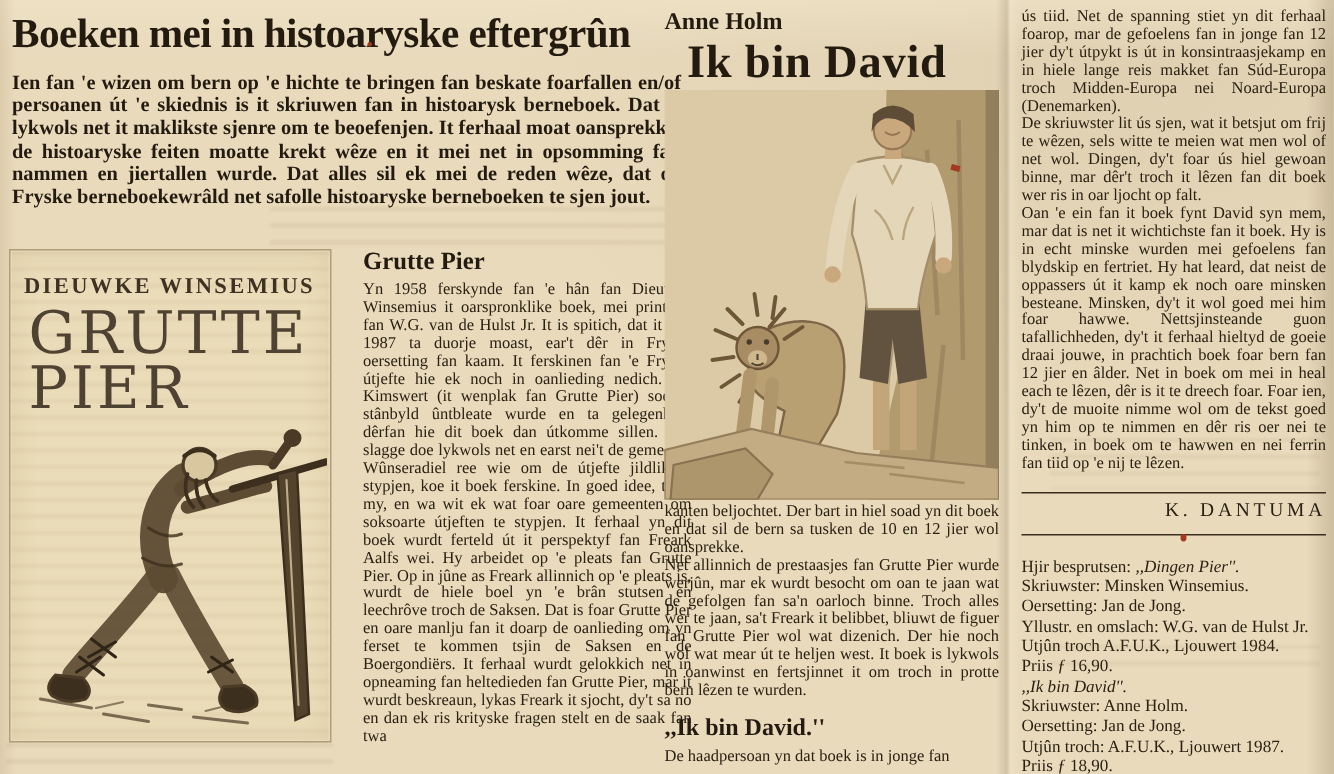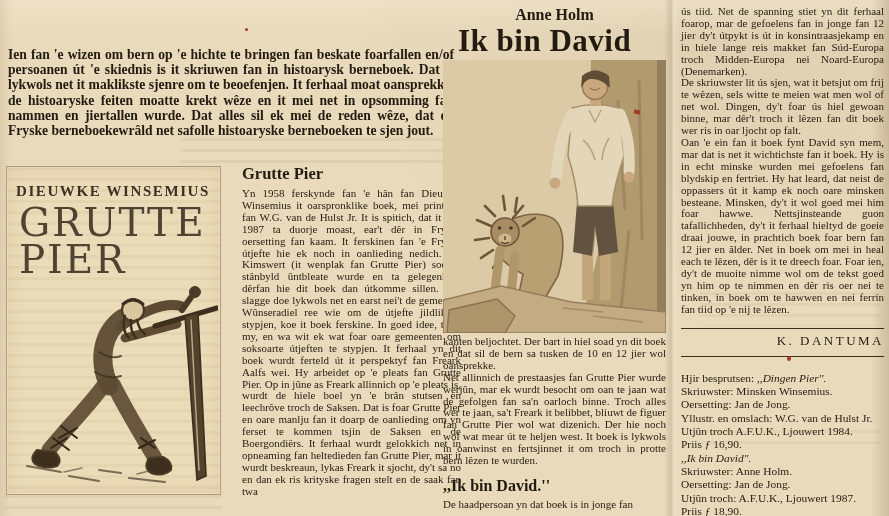--- a/index.html
+++ b/index.html
@@ -45,35 +45,36 @@
   }
   .cover1-author{
     font-size:15px;font-weight:bold;letter-spacing:1.6px;color:#3c3122;
     text-align:right;padding:16px 10px 0 0;
   }
   .cover1-title{
     font-family:"DejaVu Serif", serif;font-size:39px;line-height:.95;
     letter-spacing:2px;color:#4e4232;padding:4px 0 0 12px;font-weight:500;
   }
   
-  .anneholm{font-weight:bold;font-size:16px;text-align:center;color:#241b10;}
+  .anneholm{font-weight:bold;font-size:16px;color:#241b10;}
   .davidtitle{font-weight:bold;font-size:31px;letter-spacing:.5px;color:#241b10;white-space:nowrap;}
   
   .byline-box{border-top:1.5px solid #3a2f1f;border-bottom:1.5px solid #3a2f1f;
     text-align:right;padding:2px 0 7px 0;font-family:Liberation Serif, serif;}
   .byline-name{font-size:13px;letter-spacing:2.5px;color:#2a2114;}
   .colo{font-size:11.4px;line-height:13.2px;color:#2a2114;}
   .colo .it{font-style:italic;}
   .speck{position:absolute;background:#a23a20;border-radius:50%;}
 </style>
 </head>
 <body>
 
 <div id="page">
 
+  <div class="abs headline" style="left:8px;top:8px;width:448px;">Boeken mei in histoaryske eftergrûn</div>
   <div class="abs intro" style="left:8px;top:47px;width:446px;">Ien fan 'e wizen om bern op 'e hichte te bringen fan beskate foarfallen en/of persoanen út 'e skiednis is it skriuwen fan in histoarysk berneboek. Dat is lykwols net it maklikste sjenre om te beoefenjen. It ferhaal moat oansprekke, de histoaryske feiten moatte krekt wêze en it mei net in opsomming fan nammen en jiertallen wurde. Dat alles sil ek mei de reden wêze, dat de Fryske berneboekewrâld net safolle histoaryske berneboeken te sjen jout.</div>
 
   <div class="bleed" style="left:180px;top:138px;width:280px;height:28px;"></div>
 
   <div class="abs cover1" style="left:6px;top:166px;width:213px;height:327px;">
     <div class="bleed" style="left:0;top:0;width:213px;height:327px;opacity:.7;"></div>
     <div class="cover1-author">DIEUWKE WINSEMIUS</div>
     <div class="cover1-title">GRUTTE</div>
     <div class="cover1-title" style="padding-top:0;">PIER</div>
 

